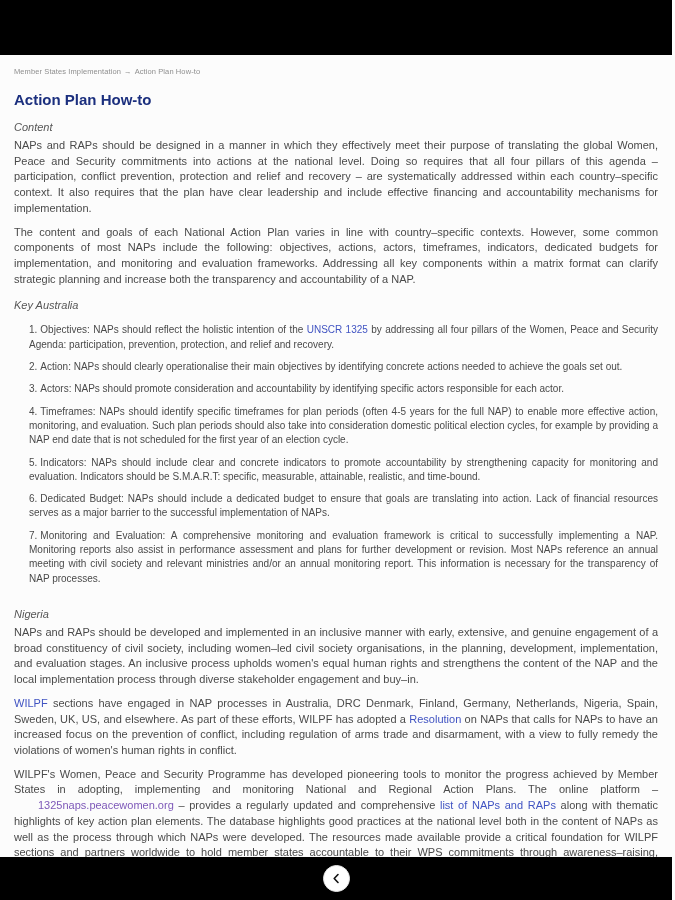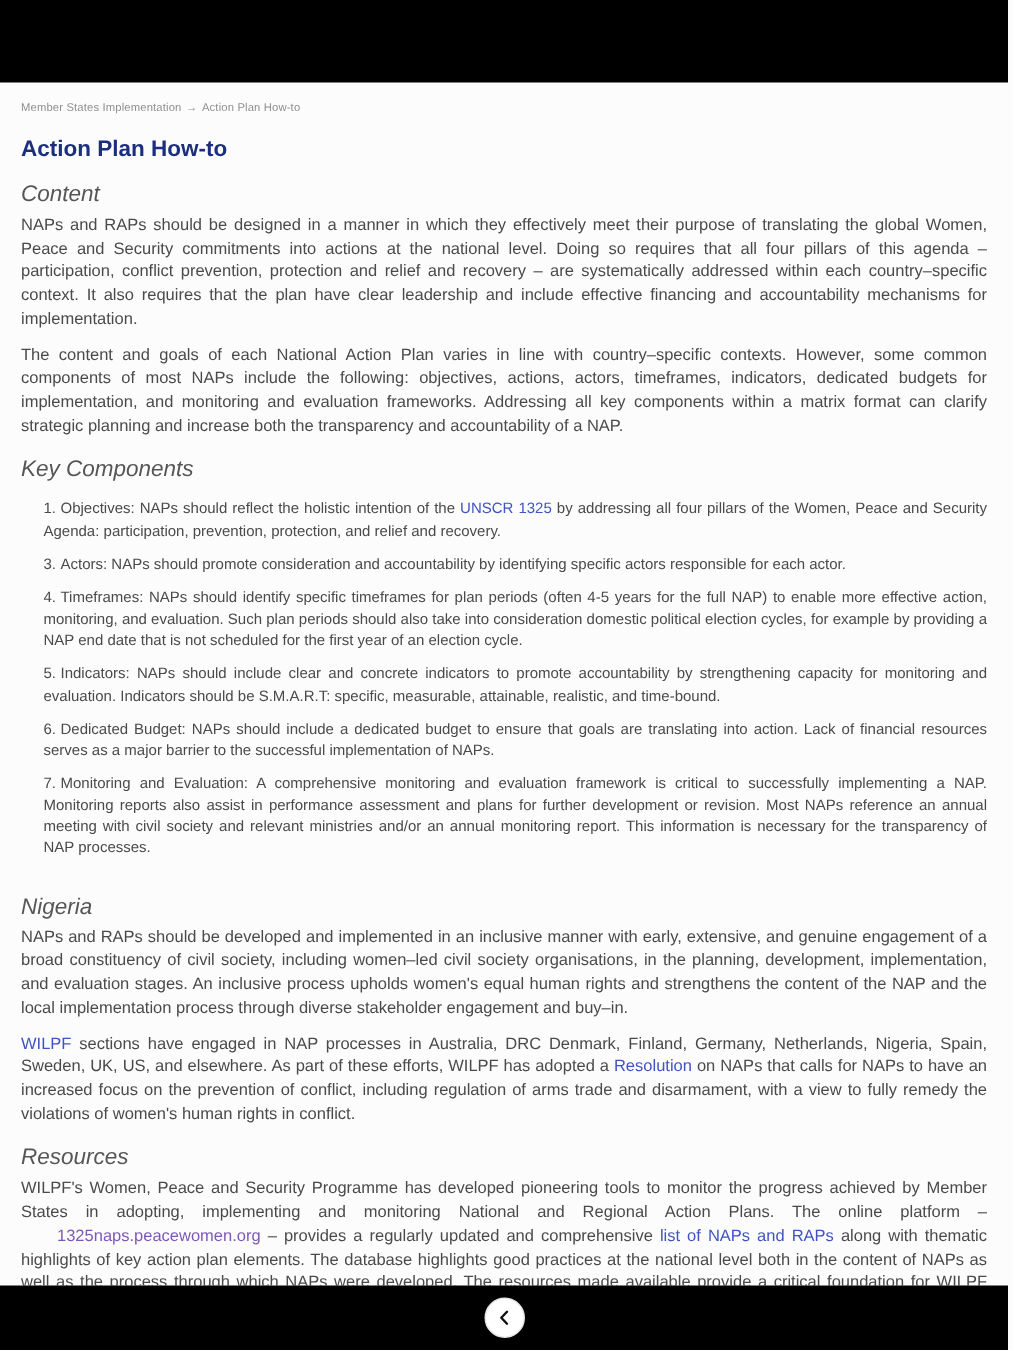--- a/index.html
+++ b/index.html
@@ -14,21 +14,21 @@
   .top-bar { height: 55px; background: var(--bar-color, #000); flex: none; }
   .bottom-bar {
     height: 43px; background: var(--bar-color, #000); flex: none;
     display: flex; justify-content: center; align-items: center;
   }
   .content { flex: 1 1 auto; overflow: hidden; padding: 8px 14px 0 14px; }
   .breadcrumb { font-size: 7.5px; color: #8f8f8f; margin: 4px 0 15px; letter-spacing: .1px; }
   .breadcrumb a { color: #8f8f8f; text-decoration: none; cursor: pointer; }
   .crumb-sep { margin: 0 3px; }
   .title { font-size: 15px; font-weight: bold; color: var(--title-color, #1b2f7e); margin: 0 0 13px; }
-  .sec-heading { font-size: 15px; font-style: italic; font-weight: normal; color: #565656; margin: 12px 0 5px; }
+  .sec-heading { font-size: 11px; font-style: italic; font-weight: normal; color: #565656; margin: 12px 0 5px; }
   p.body { font-size: 11px; line-height: 1.43; text-align: justify; margin: 0 0 8px; }
   .kc-list { list-style: none; padding-left: 15px; margin: 12px 0 22px; }
   .kc-item { font-size: 10px; line-height: 1.43; text-align: justify; margin: 0 0 8px; }
   .num { margin-right: 3px; }
   a.link { color: var(--link-color, #4053c2); text-decoration: none; cursor: pointer; }
   a.link.visited { color: var(--link-visited-color, #7d58b8); margin-left: 24px; }
   .back-btn {
     width: 27px; height: 27px; border-radius: 50%;
     background: #ffffff; border: 1px solid #e6e6e6;
     display: flex; align-items: center; justify-content: center;
@@ -48,36 +48,36 @@
     <nav class="breadcrumb">
       <a>Member States Implementation</a><span class="crumb-sep">→</span><span>Action Plan How-to</span>
     </nav>
 
     <h1 class="title">Action Plan How-to</h1>
 
     <h2 class="sec-heading">Content</h2>
     <p class="body">NAPs and RAPs should be designed in a manner in which they effectively meet their purpose of translating the global Women, Peace and Security commitments into actions at the national level. Doing so requires that all four pillars of this agenda – participation, conflict prevention, protection and relief and recovery – are systematically addressed within each country–specific context. It also requires that the plan have clear leadership and include effective financing and accountability mechanisms for implementation.</p>
     <p class="body">The content and goals of each National Action Plan varies in line with country–specific contexts. However, some common components of most NAPs include the following: objectives, actions, actors, timeframes, indicators, dedicated budgets for implementation, and monitoring and evaluation frameworks. Addressing all key components within a matrix format can clarify strategic planning and increase both the transparency and accountability of a NAP.</p>
 
-    <h2 class="sec-heading">Key Components</h2>
+    <h2 class="sec-heading">Key Australia</h2>
 
     <ul class="kc-list">
       <li class="kc-item"><span class="num">1.</span><span>Objectives: NAPs should reflect the holistic intention of the </span><a class="link">UNSCR 1325</a><span> by addressing all four pillars of the Women, Peace and Security Agenda: participation, prevention, protection, and relief and recovery.</span></li>
+      <li class="kc-item"><span class="num">2.</span><span>Action: NAPs should clearly operationalise their main objectives by identifying concrete actions needed to achieve the goals set out.</span></li>
       <li class="kc-item"><span class="num">3.</span><span>Actors: NAPs should promote consideration and accountability by identifying specific actors responsible for each actor.</span></li>
       <li class="kc-item"><span class="num">4.</span><span>Timeframes: NAPs should identify specific timeframes for plan periods (often 4-5 years for the full NAP) to enable more effective action, monitoring, and evaluation. Such plan periods should also take into consideration domestic political election cycles, for example by providing a NAP end date that is not scheduled for the first year of an election cycle.</span></li>
       <li class="kc-item"><span class="num">5.</span><span>Indicators: NAPs should include clear and concrete indicators to promote accountability by strengthening capacity for monitoring and evaluation. Indicators should be S.M.A.R.T: specific, measurable, attainable, realistic, and time-bound.</span></li>
       <li class="kc-item"><span class="num">6.</span><span>Dedicated Budget: NAPs should include a dedicated budget to ensure that goals are translating into action. Lack of financial resources serves as a major barrier to the successful implementation of NAPs.</span></li>
       <li class="kc-item"><span class="num">7.</span><span>Monitoring and Evaluation: A comprehensive monitoring and evaluation framework is critical to successfully implementing a NAP. Monitoring reports also assist in performance assessment and plans for further development or revision. Most NAPs reference an annual meeting with civil society and relevant ministries and/or an annual monitoring report. This information is necessary for the transparency of NAP processes.</span></li>
     </ul>
 
     <h2 class="sec-heading">Nigeria</h2>
     <p class="body">NAPs and RAPs should be developed and implemented in an inclusive manner with early, extensive, and genuine engagement of a broad constituency of civil society, including women–led civil society organisations, in the planning, development, implementation, and evaluation stages. An inclusive process upholds women's equal human rights and strengthens the content of the NAP and the local implementation process through diverse stakeholder engagement and buy–in.</p>
     <p class="body"><a class="link">WILPF</a><span> sections have engaged in NAP processes in Australia, DRC Denmark, Finland, Germany, Netherlands, Nigeria, Spain, Sweden, UK, US, and elsewhere. As part of these efforts, WILPF has adopted a </span><a class="link">Resolution</a><span> on NAPs that calls for NAPs to have an increased focus on the prevention of conflict, including regulation of arms trade and disarmament, with a view to fully remedy the violations of women's human rights in conflict.</span></p>
 
-    <h2 class="sec-heading">Resources</h2>
     <p class="body"><span>WILPF's Women, Peace and Security Programme has developed pioneering tools to monitor the progress achieved by Member States in adopting, implementing and monitoring National and Regional Action Plans. The online platform – </span><a class="link visited">1325naps.peacewomen.org</a><span> – provides a regularly updated and comprehensive </span><a class="link">list of NAPs and RAPs</a><span> along with thematic highlights of key action plan elements. The database highlights good practices at the national level both in the content of NAPs as well as the process through which NAPs were developed. The resources made available provide a critical foundation for WILPF sections and partners worldwide to hold member states accountable to their WPS commitments through awareness–raising, shadow–reports, and other advocacy methods.</span></p>
 
   </main>
 
   <footer class="bottom-bar">
     <button class="back-btn">
       <span>
         <svg width="11" height="11" viewBox="0 0 11 11" aria-hidden="true">
           <polyline points="7,1.5 3.2,5.5 7,9.5" fill="none" stroke="#111111" stroke-width="1.6" stroke-linecap="round" stroke-linejoin="round"></polyline>
         </svg>

